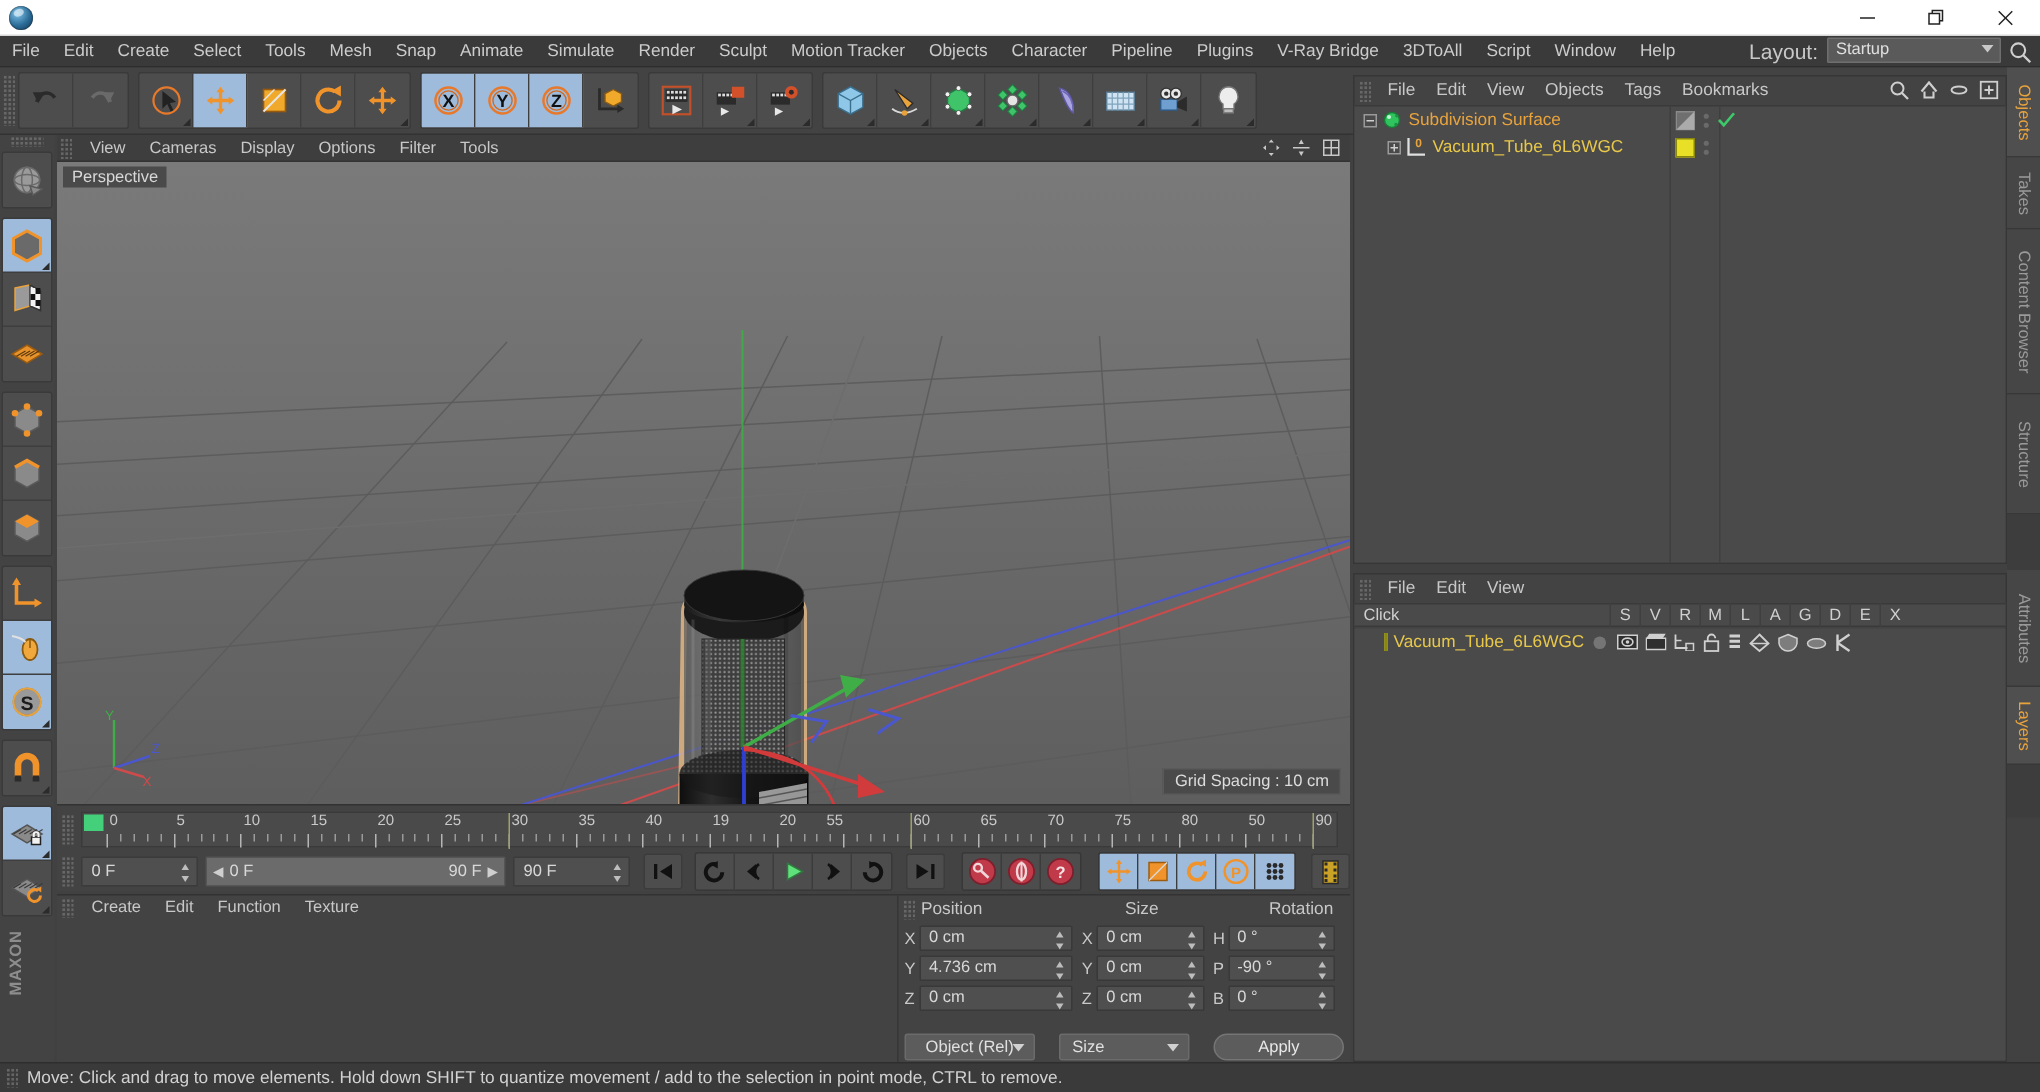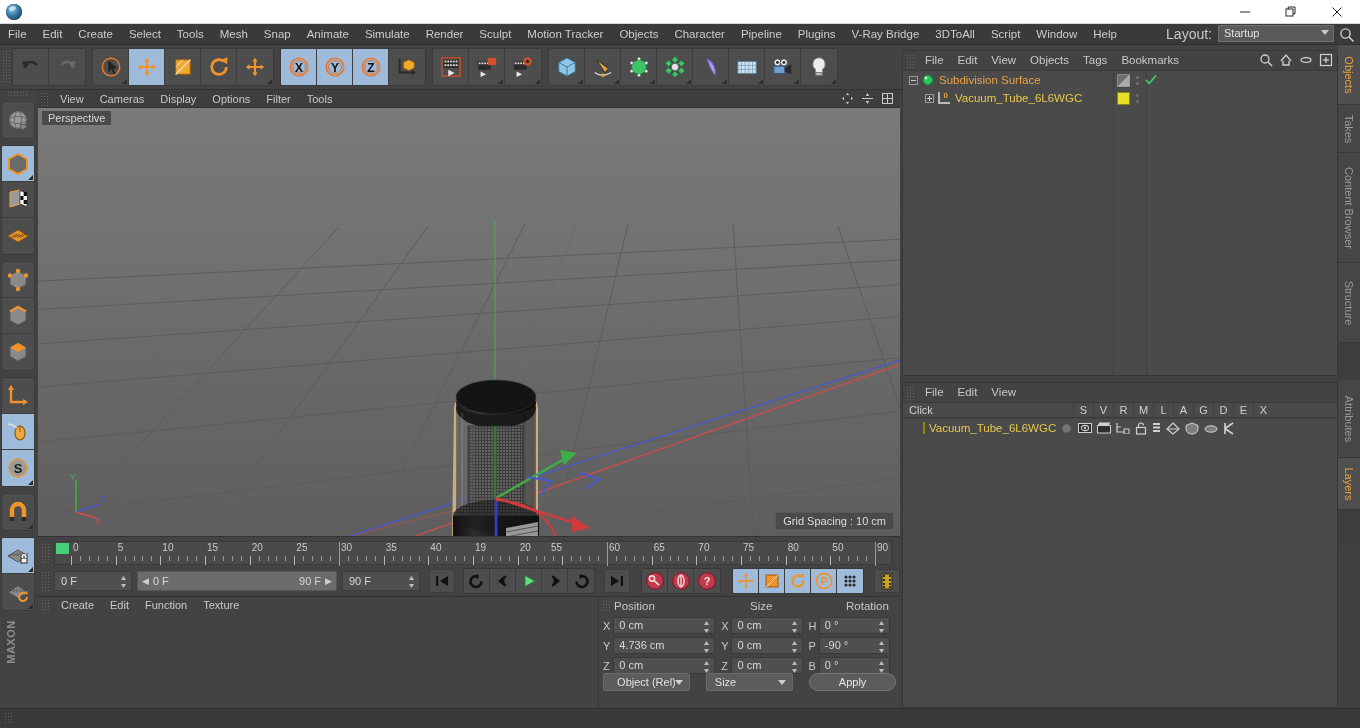--- a/index.html
+++ b/index.html
@@ -1170,21 +1170,21 @@
               <polygon points="3.5,1 6,5 1,5" fill="#bdbdbd"></polygon>
               <polygon points="3.5,13 6,9 1,9" fill="#bdbdbd"></polygon>
             </svg></div>
           <div class="co-lbl">B</div>
           <div class="co-fld" style="width: 82px; margin-right: 6px;"><span>0 °</span><svg width="7" height="14" viewBox="0 0 7 14" class="spin">
               <polygon points="3.5,1 6,5 1,5" fill="#bdbdbd"></polygon>
               <polygon points="3.5,13 6,9 1,9" fill="#bdbdbd"></polygon>
             </svg></div>
         </div>
       </div>
-    <div style="position:absolute;left:4px;bottom:17px;right:4px;display:flex;gap:16px;">
+    <div style="position:absolute;left:4px;bottom:1px;right:4px;display:flex;gap:16px;">
       <div class="drop" style="width:92px">
         <span>Object (Rel)</span>
         <span class="arw"></span>
       </div>
       <div class="drop" style="width:92px;text-align:left;padding-left:8px;">
         <span>Size</span>
         <span class="arw"></span>
       </div>
       <div class="applybtn" style="width:92px">Apply</div>
     </div>
@@ -1368,15 +1368,16 @@
           <span>Attributes</span>
         </div>
         <div class="vtab active" style="height: 52px;">
           <span>Layers</span>
         </div>
       </div>
   </div>
 
   <div class="statusbar">
     <div class="grip"></div>
+    <div class="status-text">Move: Click and drag to move elements. Hold down SHIFT to quantize movement / add to the selection in point mode, CTRL to remove.</div>
   </div>
 
 </div>
 
 </body></html>

